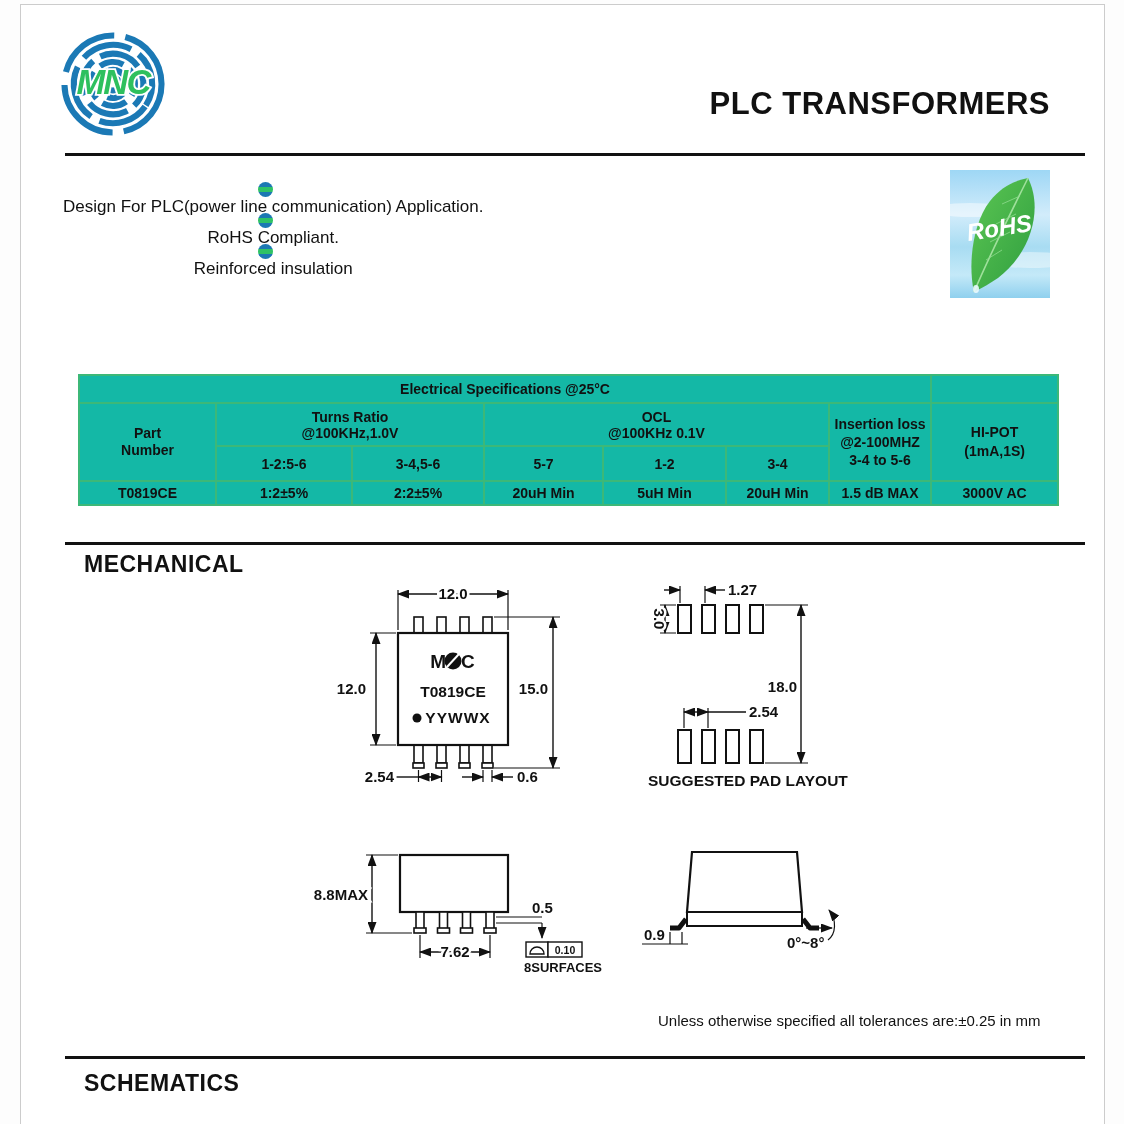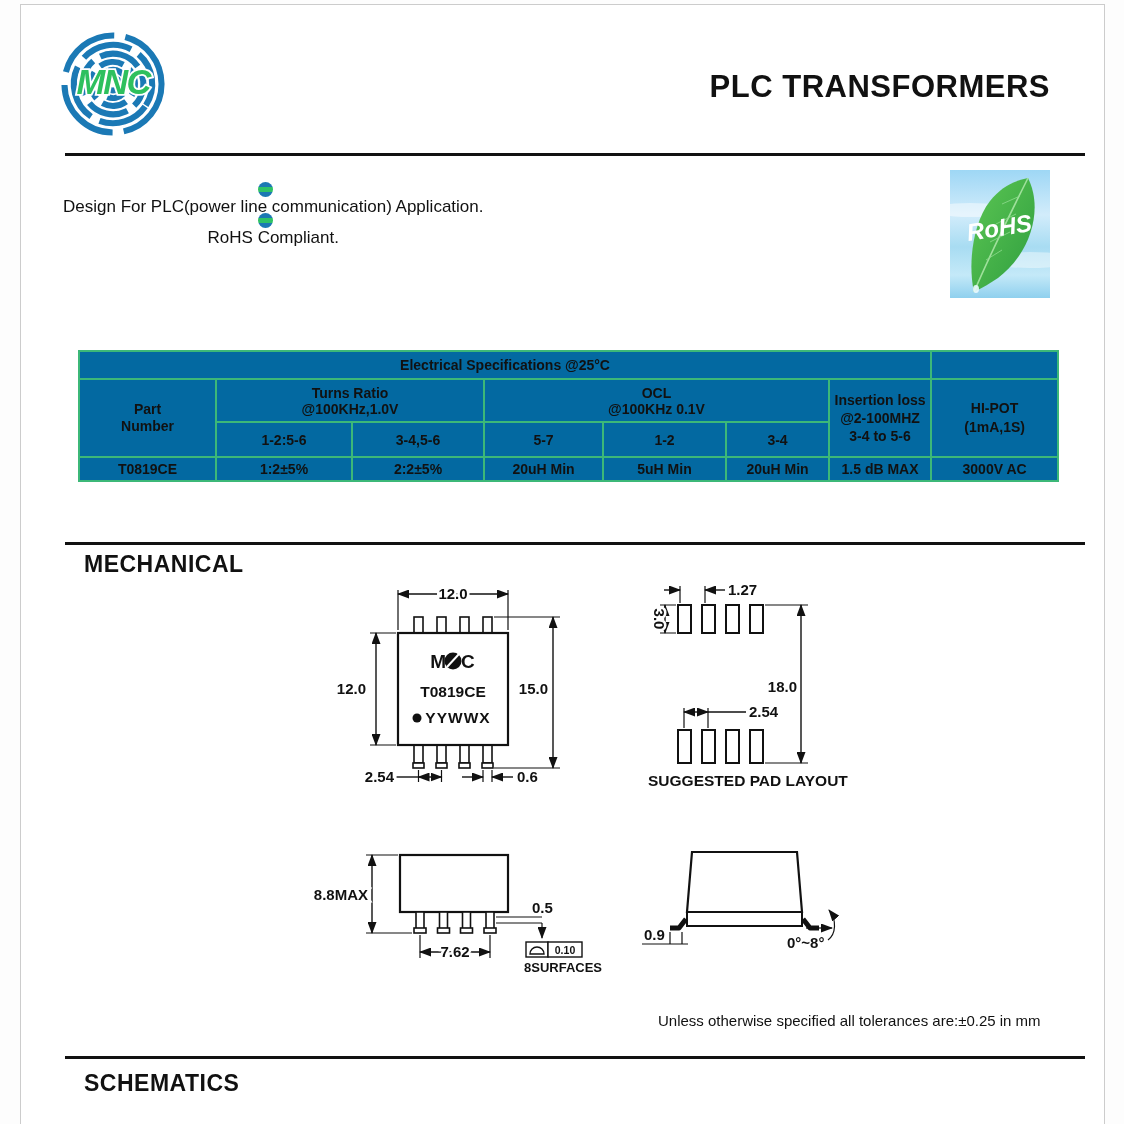--- a/index.html
+++ b/index.html
@@ -2,30 +2,30 @@
 <html><head>
 <meta charset="utf-8">
 <style>
   html,body{margin:0;padding:0;}
   body{width:1124px;height:1124px;position:relative;overflow:hidden;background:#fdfdfd;
        font-family:"Liberation Sans",sans-serif;color:#111;}
   .page-edge{position:absolute;left:20px;top:4px;width:1083px;height:1300px;
        border:1px solid #cccccc;background:#ffffff;}
   .abs{position:absolute;}
   .hr{position:absolute;left:65px;width:1020px;height:3px;background:#111;}
-  .title{position:absolute;right:74px;top:69px;font-size:31px;font-weight:bold;letter-spacing:.5px;text-align:right;}
+  .title{position:absolute;right:74px;top:86px;font-size:31px;font-weight:bold;letter-spacing:.5px;text-align:right;}
   .features{position:absolute;left:63px;top:182px;}
   .feat{display:flex;align-items:center;margin-bottom:11px;height:20px;flex-direction:column;}
   .bullet{width:15px;height:15px;border-radius:50%;margin-right:15px;flex:0 0 15px;
       background:linear-gradient(180deg,#1c78b3 0%,#1c78b3 36%,#2fc266 36%,#2fc266 64%,#1c78b3 64%,#1c78b3 100%);}
   .feat span{font-size:17px;}
   .heading{position:absolute;left:84px;font-size:23px;font-weight:bold;letter-spacing:.5px;}
   
-  table.spec{position:absolute;left:78px;top:350px;border-collapse:collapse;table-layout:fixed;
-      width:979px;background:#0369a1;}
+  table.spec{position:absolute;left:78px;top:374px;border-collapse:collapse;table-layout:fixed;
+      width:979px;background:#14b8a6;}
   table.spec td{border:2px solid #3cb878;text-align:center;vertical-align:middle;
       font-size:14px;font-weight:bold;padding:0 2px;}
   td.ttl{height:26px;font-size:16px;}
   tr.r2 td{height:41px;}
   tr.r3 td{height:33px;}
   tr.r4 td{height:22px;}
   td.part{font-size:16px;line-height:1.2;}
   td.ins{text-align:left;padding-left:9px;line-height:1.3;margin-left:12px;}
   td.hipot{font-size:19px;line-height:1.35;}
   
@@ -56,20 +56,24 @@
 <div class="hr" style="top:153px;"></div>
 
 <div class="features">
   <div class="feat">
     <span class="bullet"></span>
     <span>Design For PLC(power line communication) Application.</span>
   </div>
   <div class="feat">
     <span class="bullet"></span>
     <span>RoHS Compliant.</span>
+  </div>
+  <div class="feat">
+    <span class="bullet"></span>
+    <span>Reinforced insulation</span>
   </div>
 </div>
 
 <svg class="abs" style="left:950px;top:170px;" width="100" height="128" viewBox="0 0 100 128">
   <defs>
     <linearGradient id="sky" x1="0" y1="0" x2="0" y2="1">
       <stop offset="0" stop-color="#9ed7f5"></stop>
         <stop offset="0.35" stop-color="#d2ecfb"></stop>
       <stop offset="0.6" stop-color="#a8dcf2"></stop>
         <stop offset="0.82" stop-color="#c4e9f8"></stop>

